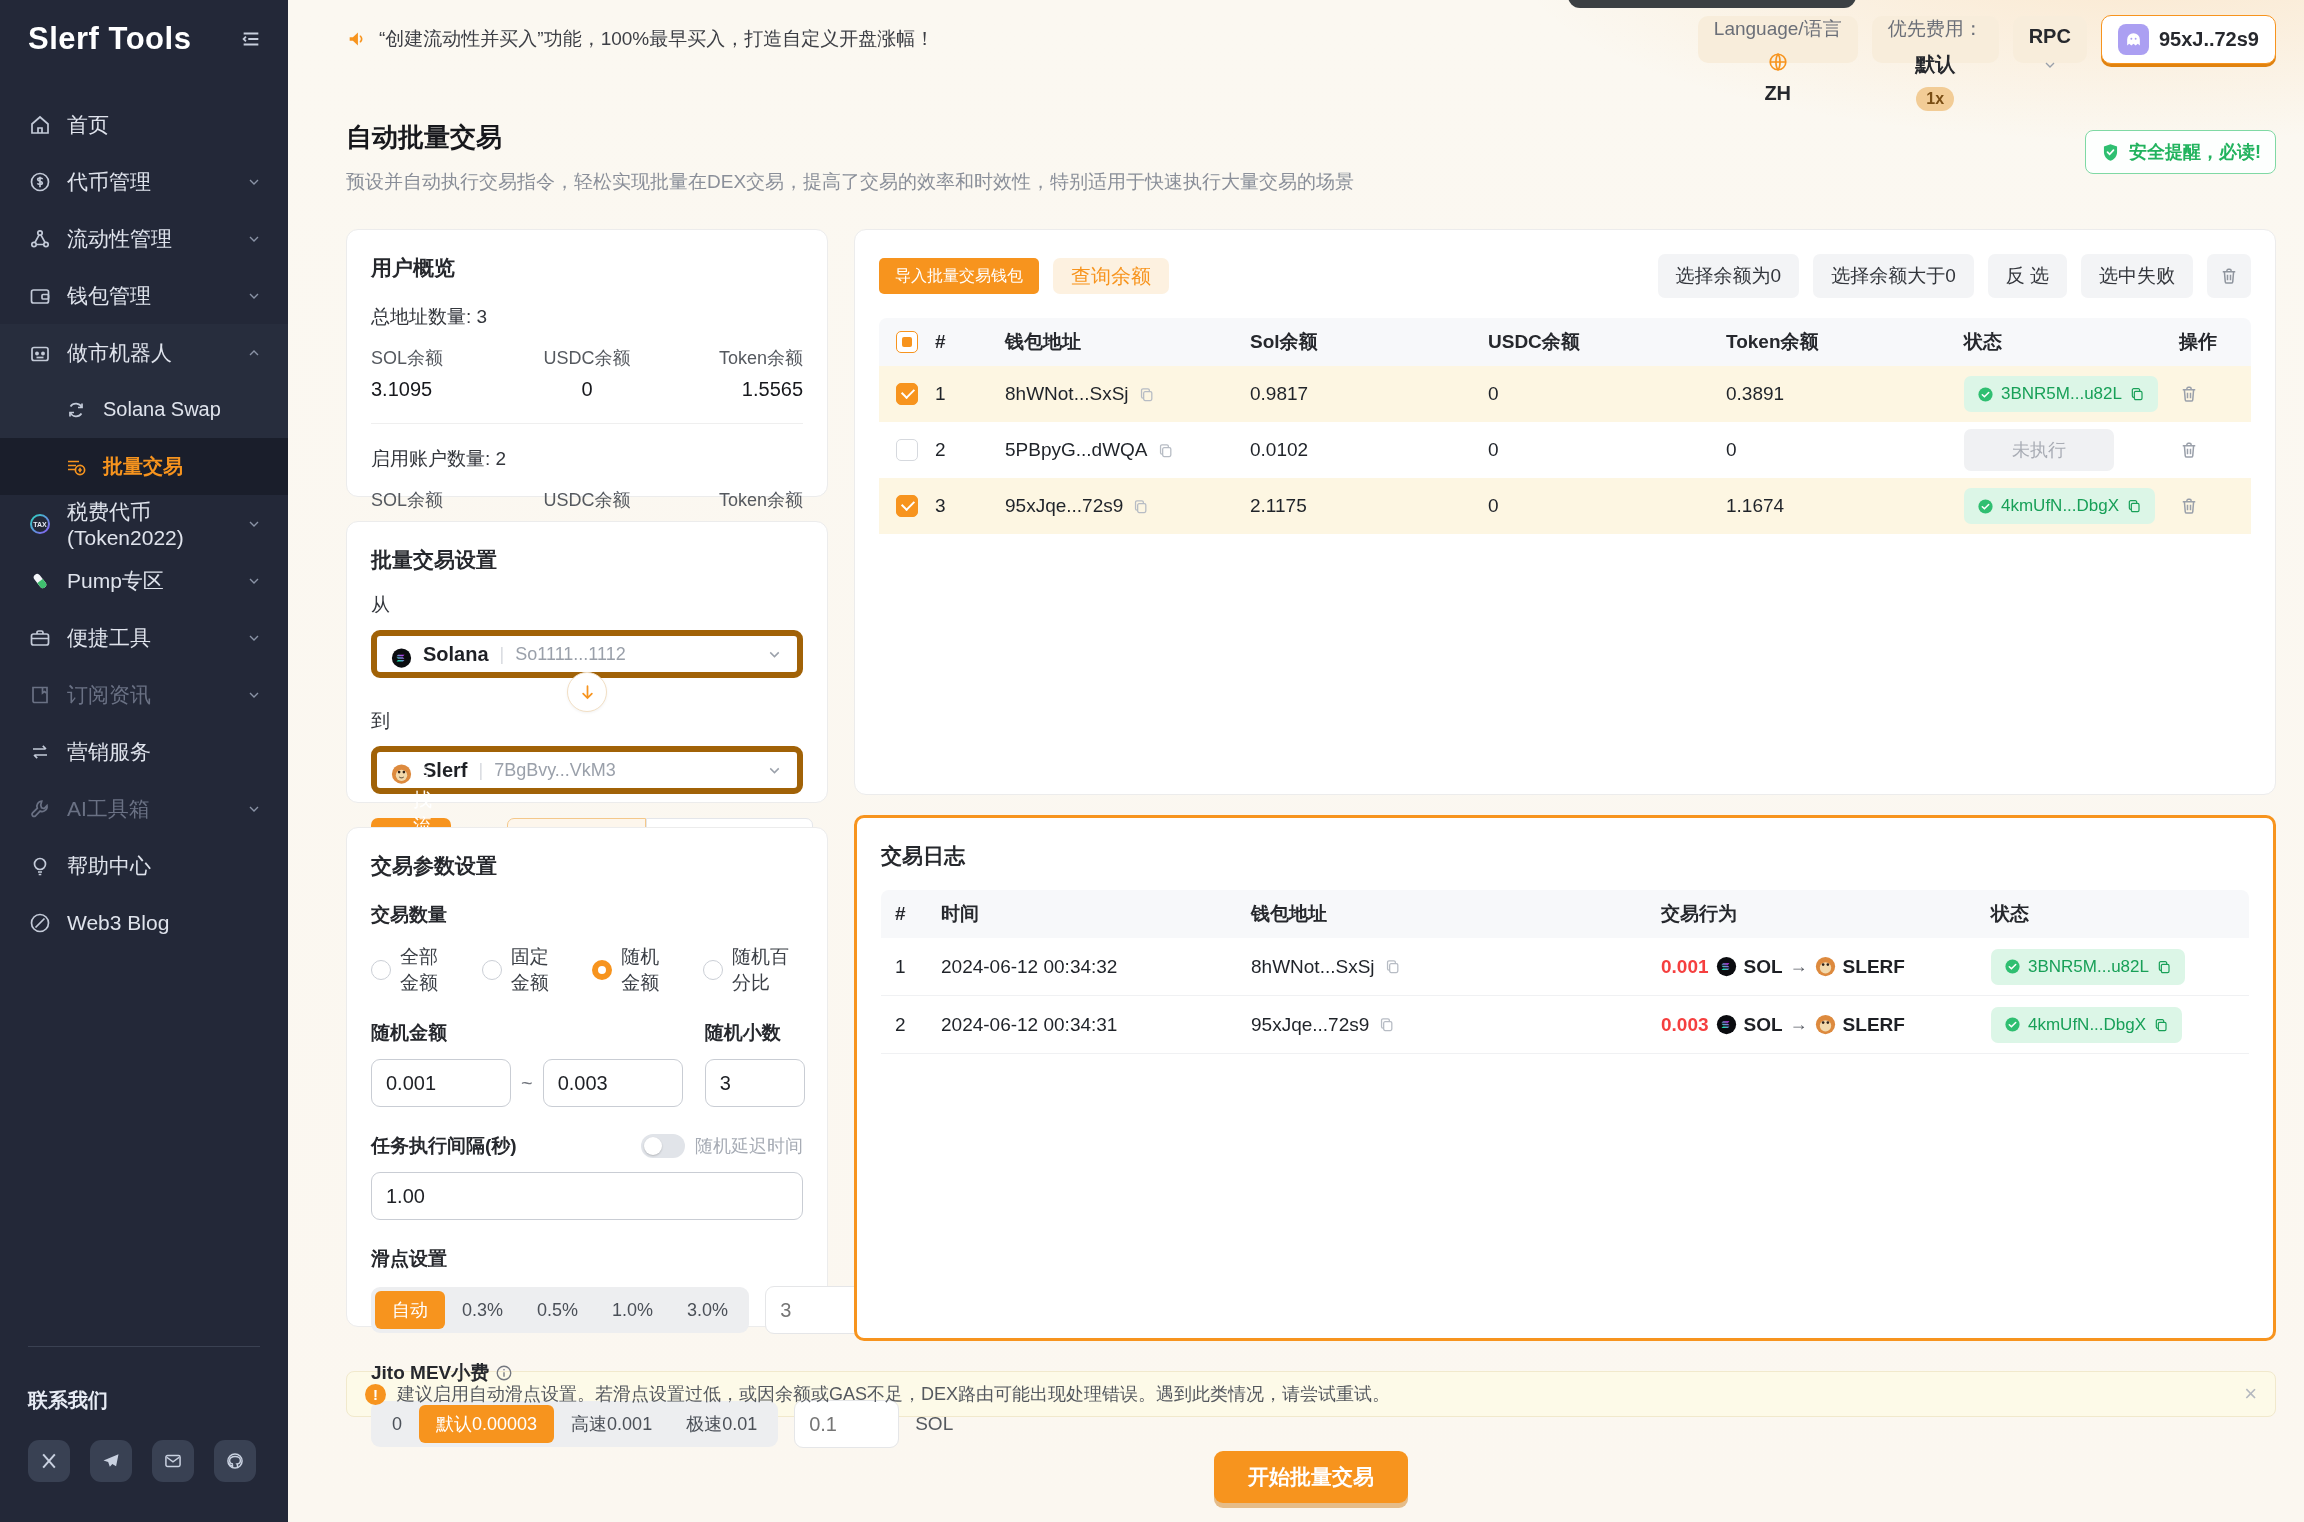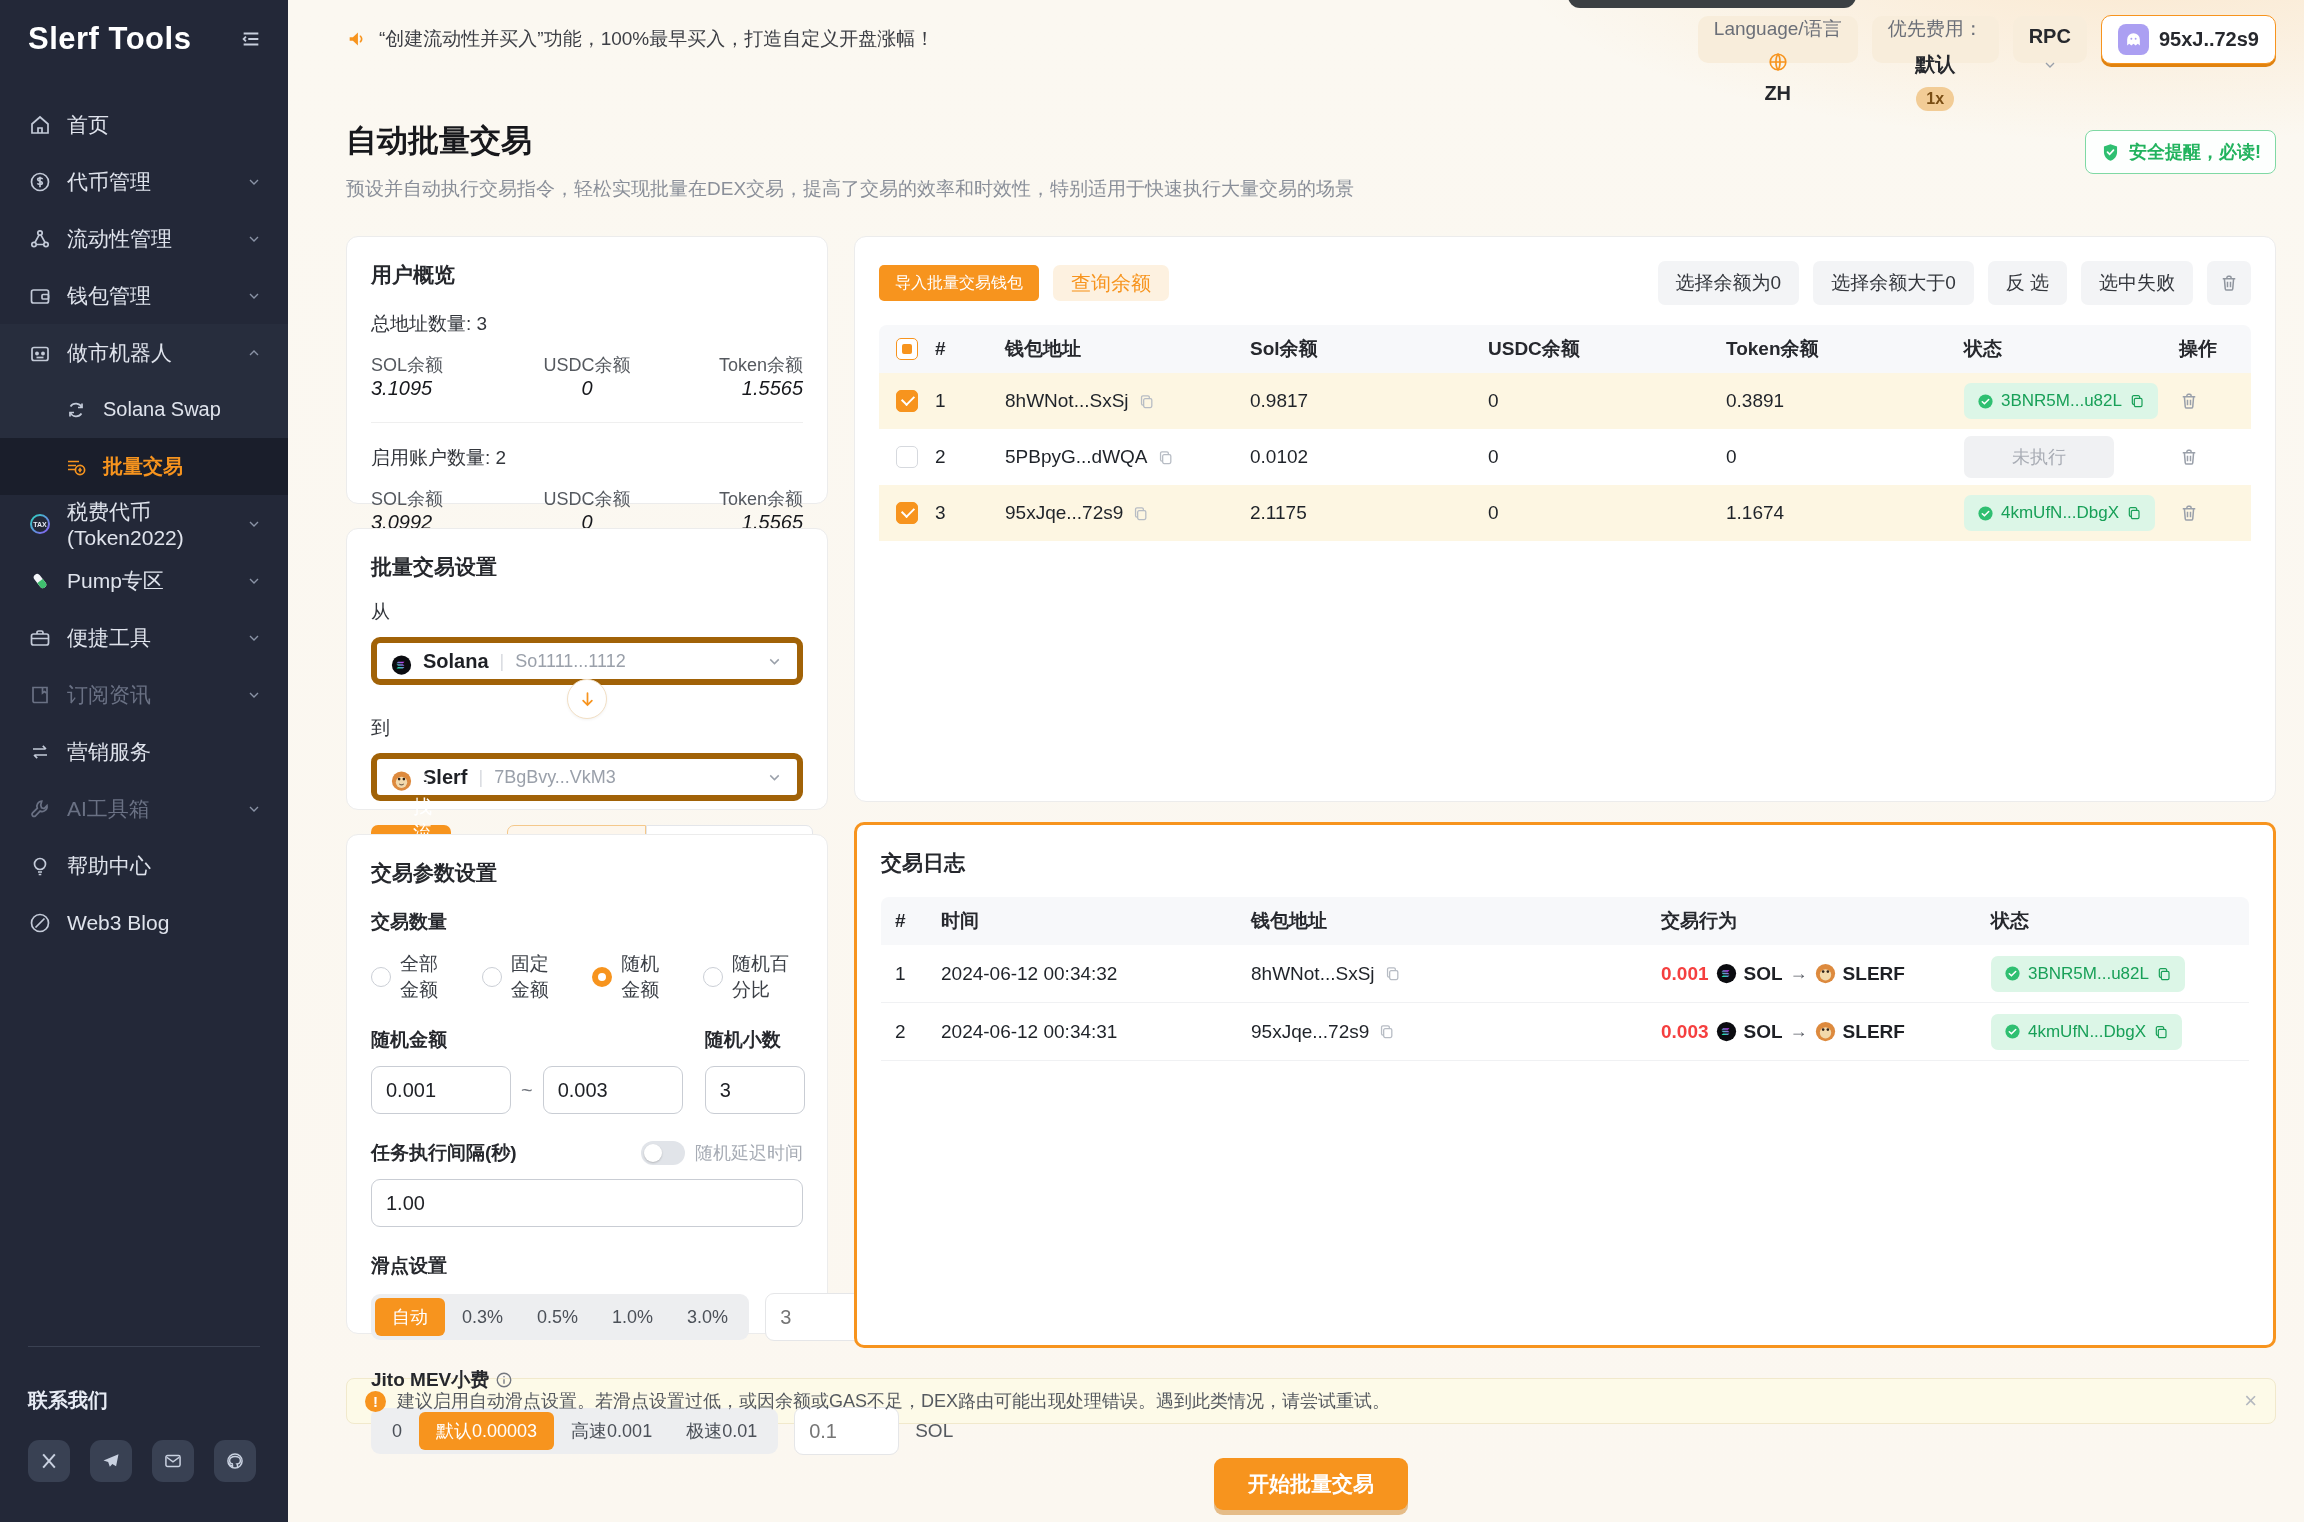--- a/index.html
+++ b/index.html
@@ -45,38 +45,38 @@
   .top-right{margin-left:auto;display:flex;align-items:center;gap:14px;}
   .pill{height:47px;border-radius:10px;background:#F8EDDB;display:flex;align-items:center;gap:9px;padding:0 16px;font-size:19px;color:#6B6F78;cursor:pointer;flex-direction:column;}
   .pill b{color:#26282D;font-size:20px;}
   .badge-1x{background:#F2CC96;color:#7A4E14;border-radius:999px;font-size:16px;padding:3px 10px;font-weight:700;}
   .dot{width:11px;height:11px;border-radius:50%;background:#22C55E;}
   .wallet-btn{height:49px;border-radius:10px;background:#fff;border:1.5px solid var(--accent);box-shadow:0 3px 0 var(--accent-dark);display:flex;align-items:center;gap:10px;padding:0 16px;font-size:20px;font-weight:700;color:#26282D;cursor:pointer;}
   .ghost{width:31px;height:31px;border-radius:8px;background:#AB9FF2;display:flex;align-items:center;justify-content:center;}
 
   .content{padding:42px 28px 0 58px;}
   .page-head{display:flex;align-items:flex-start;}
-  .page-title{font-size:31px;font-weight:800;color:#17181C;}
+  .page-title{font-size:26px;font-weight:800;color:#17181C;}
   .page-sub{margin-top:14px;font-size:19px;color:#8A8F99;}
   .safety{margin-left:auto;margin-top:10px;display:flex;align-items:center;gap:8px;border:1px solid #7FD9A4;background:#FDFFFE;color:#22B35E;font-size:18px;font-weight:700;border-radius:8px;padding:9px 14px;cursor:pointer;}
 
   .grid{display:flex;gap:26px;margin-top:34px;align-items:flex-start;}
   .col-left{width:482px;flex:0 0 482px;display:flex;flex-direction:column;gap:24px;}
   .col-right{flex:1 1 auto;display:flex;flex-direction:column;gap:20px;}
   .card{background:#fff;border:1px solid var(--card-border);border-radius:12px;padding:24px;}
   .card-title{font-size:21px;font-weight:700;color:#26282D;}
 
   
   .ov-sec{font-size:19px;color:#33363C;margin-top:22px;font-weight:500;}
   .stats{display:flex;margin-top:16px;}
   .stat{flex:1;}
   .stat:nth-child(2){text-align:center;}
   .stat:nth-child(3){text-align:right;}
   .stat .sl{font-size:18px;color:#55595F;}
-  .stat .sv{font-size:20px;color:#17181C;font-style:italic;}
+  .stat .sv{font-size:20px;color:#17181C;margin-top:8px;}
   .ov-div{border:none;border-top:1px solid #EFEFEF;margin:22px 0 0 0;}
 
   
   .fld{font-size:19px;color:#33363C;margin-top:18px;}
   .selectbox{margin-top:12px;height:48px;border:6px solid #a16207;border-radius:9px;display:flex;align-items:center;gap:11px;padding:0 14px;cursor:pointer;background:#fff;}
   .selectbox .tname{font-size:20px;font-weight:700;color:#1E2025;}
   .vbar{color:#D8DADF;font-size:18px;}
   .addr{font-size:18px;color:#9AA0AA;}
   .selectbox .chev{margin-left:auto;color:#9AA0AA;display:flex;}
   .swap-dir{position:relative;height:30px;}

